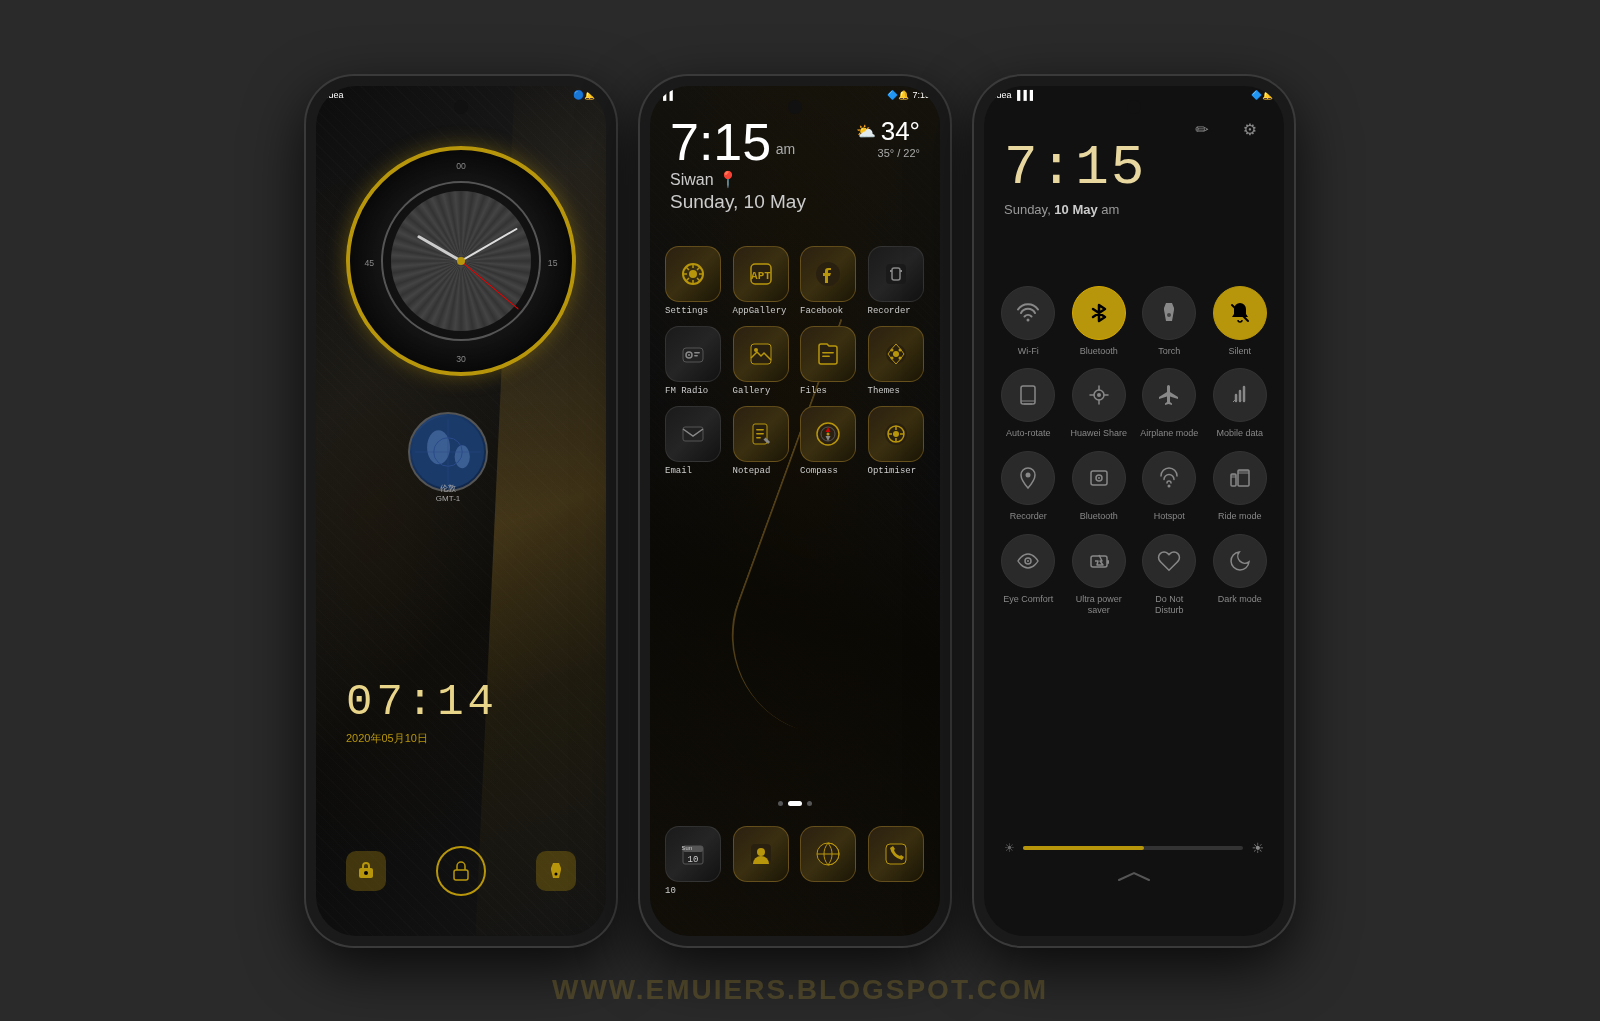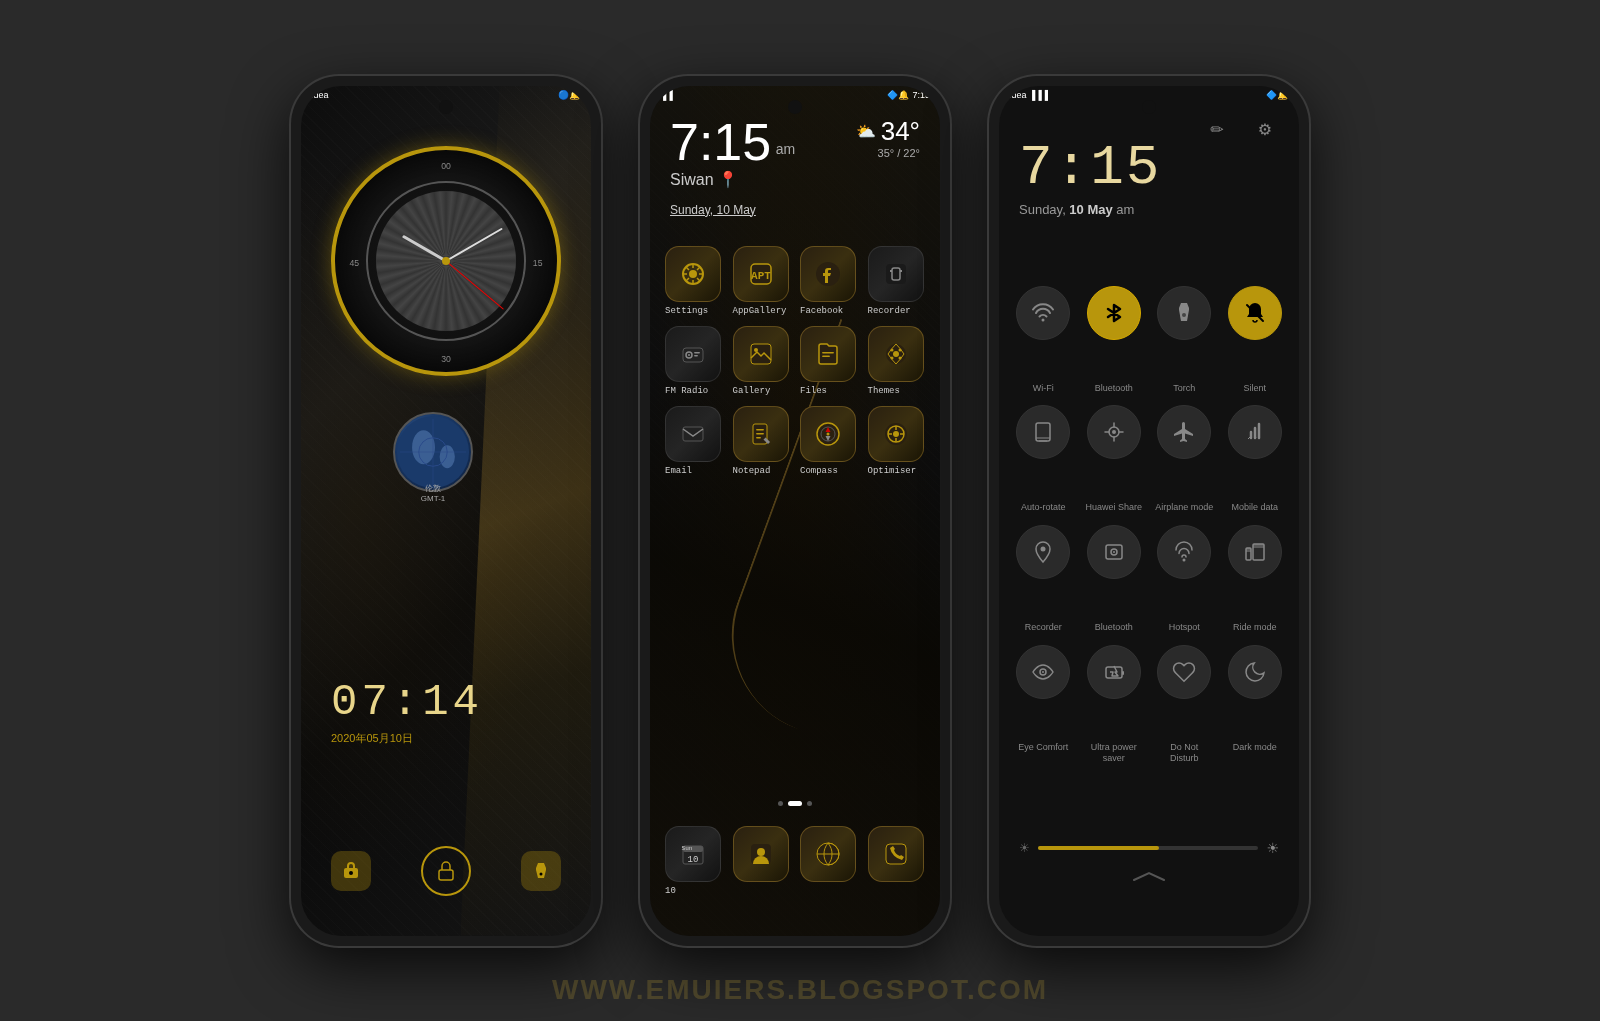--- a/index.html
+++ b/index.html
@@ -8,21 +8,21 @@
       height: 1021px;
       background: #2a2a2a;
       display: flex;
       align-items: center;
       justify-content: center;
       font-family: sans-serif;
       overflow: hidden;
     }
     .phones-container {
       display: flex;
-      gap: 39px;
+      gap: 24px;
       align-items: center;
       justify-content: center;
     }
 
     
     .phone {
       border-radius: 48px;
       background: #1a1a1a;
       position: relative;
       overflow: hidden;
@@ -466,21 +466,20 @@
     .ctrl-circle.active-blue {
       background: #b8960c;
       color: #000;
       border-color: #d4a800;
     }
     .ctrl-label {
       font-size: 9px;
       color: #888;
       text-align: center;
       line-height: 1.2;
-      margin-top: 37px;
     }
 
     
     .watermark {
       position: absolute;
       bottom: 0; left: 0; right: 0;
       text-align: center;
       padding: 15px;
       font-size: 28px;
       font-weight: 700;
@@ -591,21 +590,21 @@
         <div class="notch"></div>
 
         <div class="phone2-time">
           <div>
             <span class="big-time">7:15</span>
             <span class="am">am</span>
           </div>
           <div style="font-size:16px;color:#ccc;margin-top:2px;">
             <span>Siwan</span> 📍
           </div>
-          <div style="font-size:12px;color:#ccc;margin-top:14px;text-decoration:underline;">Sunday, 10 May</div>
+          <div style="font-size:19px;color:#ccc;margin-top:2px;">Sunday, 10 May</div>
         </div>
 
         <div class="weather-widget">
           <div style="display:flex;align-items:center;gap:4px;">
             <span>⛅</span>
             <span class="weather-temp">34°</span>
           </div>
           <div class="weather-range">35° / 22°</div>
         </div>
 

